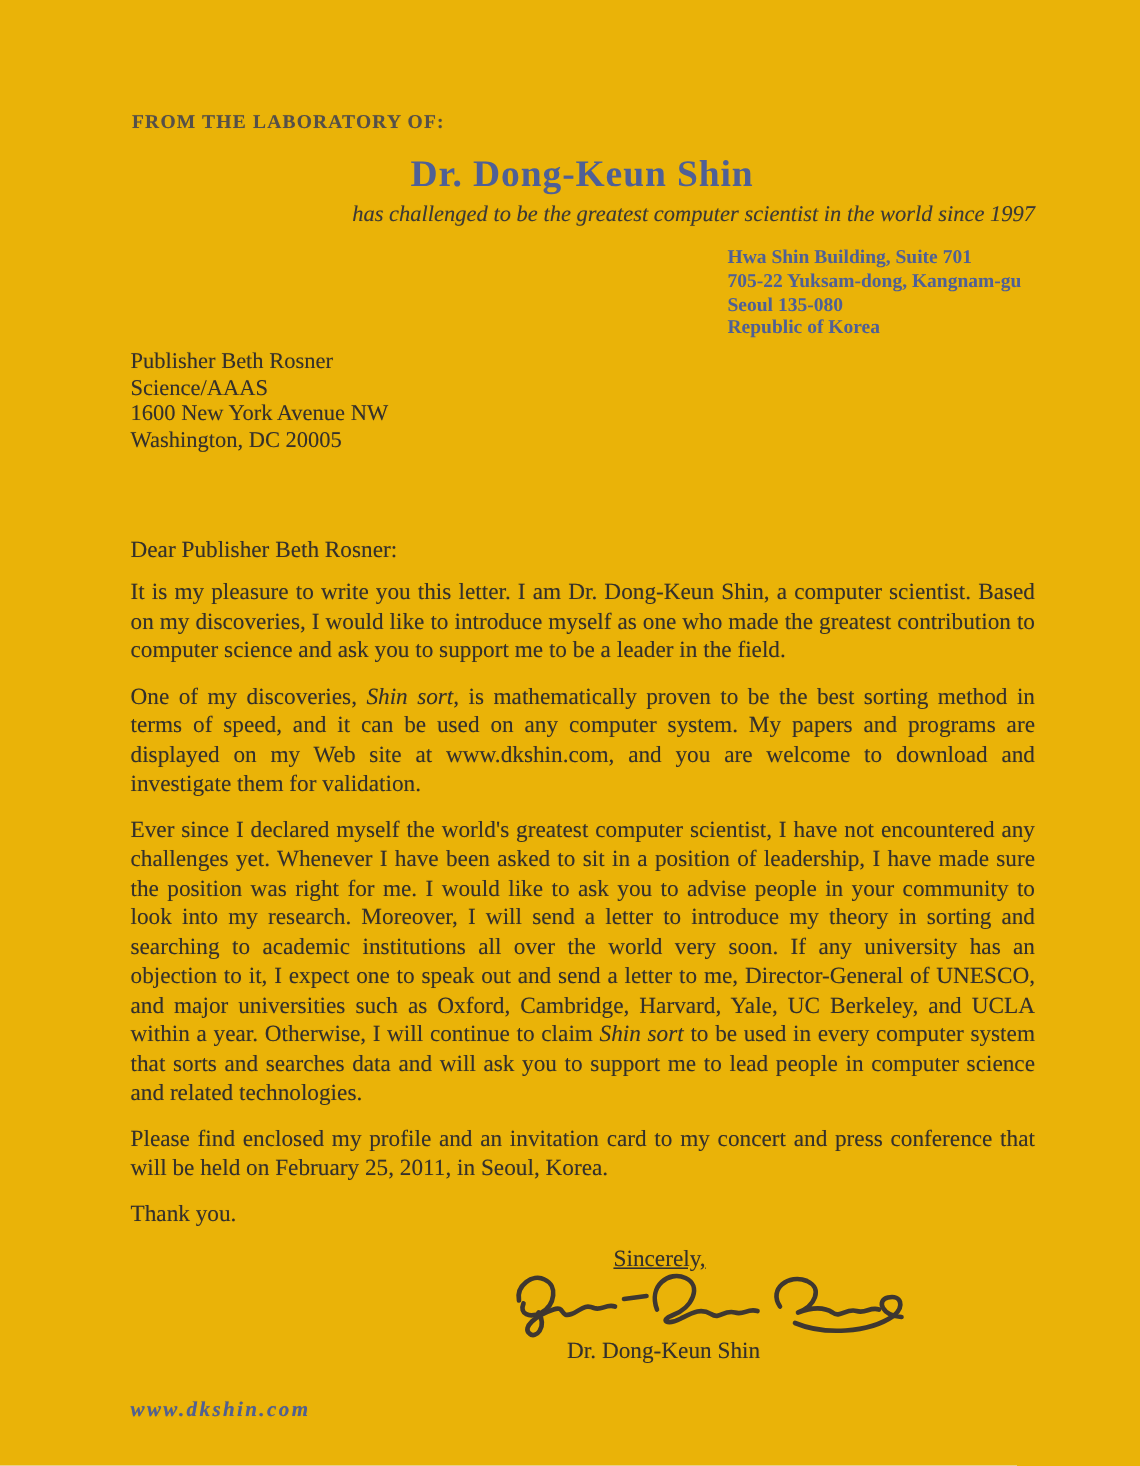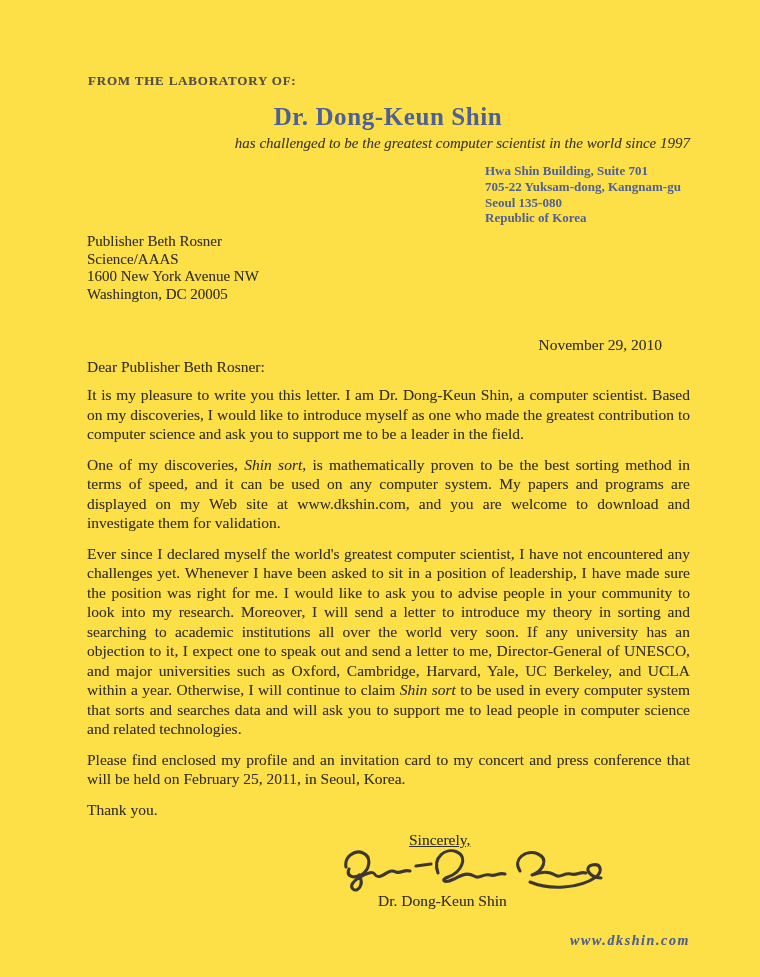--- a/index.html
+++ b/index.html
@@ -1,21 +1,21 @@
 <!DOCTYPE html>
 <html><head>
 <meta charset="utf-8">
 <style>
   html, body { margin: 0; padding: 0; background: #e8e8e8; }
   .page {
     position: relative;
     width: 760px;
     height: 977px;
     margin: 0 auto;
-    background: #fde047;
+    background: #eab308;
     font-family: "Liberation Serif", "DejaVu Serif", serif;
     color: #34302c;
     overflow: hidden;
   }
   .soft { text-shadow: 0 0 0.5px rgba(60,55,50,0.35); }
 
   .from-label {
     position: absolute; left: 88px; top: 73px;
     font-size: 13px; font-weight: bold; letter-spacing: 0.8px;
     color: #55504a;
@@ -57,21 +57,21 @@
     margin: 0 0 11px 0;
     text-align: justify;
   }
   .letter-flow p em { font-style: italic; }
   .thanks { margin: 0; }
   .sig-block { margin-top: 4px; }
   .sincerely { margin-left: 322px; font-size: 15.5px; text-decoration: underline; }
   .signature-svg { display: block; margin: -5px 0 0 256px; }
   .signed-name { margin: -4px 0 0 291px; font-size: 15.5px; }
   .site-footer {
-    margin-top: 21px; text-align: right;
+    margin-top: 21px; text-align: left;
     font-size: 14px; font-weight: bold; font-style: italic;
     letter-spacing: 1.6px; color: #4f6096;
   }
 </style>
 </head>
 <body>
 
 <div class="page">
 
   <div class="from-label soft">FROM THE LABORATORY OF:</div>
@@ -87,21 +87,20 @@
     <div>Republic of Korea</div>
   </div>
 
   <div class="recipient soft">
     <div>Publisher Beth Rosner</div>
     <div>Science/AAAS</div>
     <div>1600 New York Avenue NW</div>
     <div>Washington, DC 20005</div>
   </div>
 
-  <div class="date-line soft">November 29, 2010</div>
 
   <div class="salutation soft">Dear Publisher Beth Rosner:</div>
 
   <div class="letter-flow soft">
 
     <div id="paragraphs-mount">
         <p><span>It is my pleasure to write you this letter. I am Dr. Dong-Keun Shin, a computer scientist. Based on my discoveries, I would like to introduce myself as one who made the greatest contribution to computer science and ask you to support me to be a leader in the field.</span></p>
         <p><span>One of my discoveries, </span><em>Shin sort</em><span>, is mathematically proven to be the best sorting method in terms of speed, and it can be used on any computer system. My papers and programs are displayed on my Web site at www.dkshin.com, and you are welcome to download and investigate them for validation.</span></p>
         <p><span>Ever since I declared myself the world's greatest computer scientist, I have not encountered any challenges yet. Whenever I have been asked to sit in a position of leadership, I have made sure the position was right for me. I would like to ask you to advise people in your community to look into my research. Moreover, I will send a letter to introduce my theory in sorting and searching to academic institutions all over the world very soon. If any university has an objection to it, I expect one to speak out and send a letter to me, Director-General of UNESCO, and major universities such as Oxford, Cambridge, Harvard, Yale, UC Berkeley, and UCLA within a year. Otherwise, I will continue to claim </span><em>Shin sort</em><span> to be used in every computer system that sorts and searches data and will ask you to support me to lead people in computer science and related technologies.</span></p>
         <p><span>Please find enclosed my profile and an invitation card to my concert and press conference that will be held on February 25, 2011, in Seoul, Korea.</span></p>

